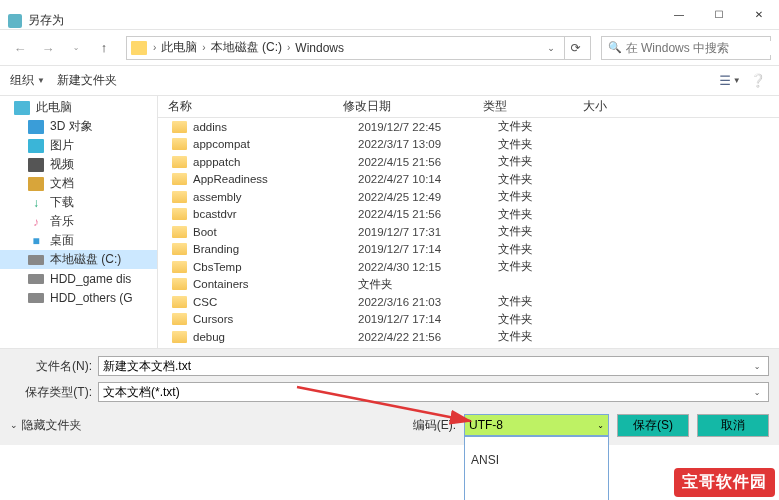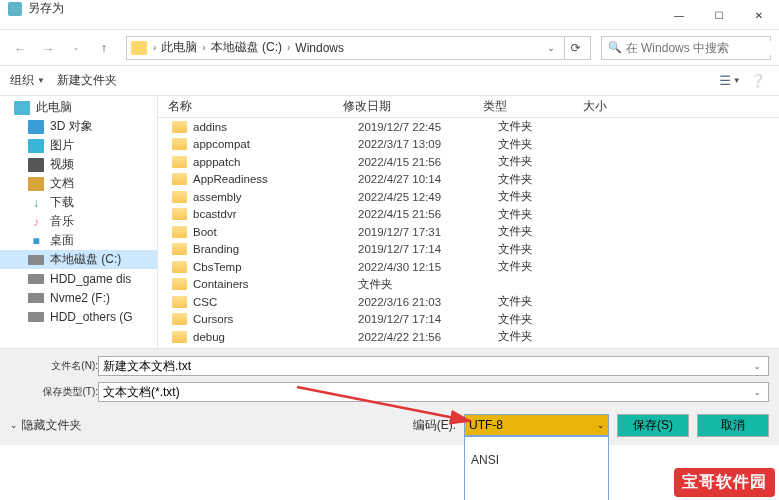--- a/index.html
+++ b/index.html
@@ -1,18 +1,18 @@
 <!DOCTYPE html>
 <html><head>
 <meta charset="utf-8">
 <style>
 * { margin: 0; padding: 0; box-sizing: border-box; font-family: "Microsoft YaHei", "Segoe UI", sans-serif; }
 body { background: #fff; width: 779px; height: 500px; overflow: hidden; position: relative; }
 
-.titlebar { height: 30px; display: flex; align-items: flex-start; justify-content: space-between; padding: 0 0 0 8px; border-bottom: 1px solid #e5e5e5; }
+.titlebar { height: 30px; display: flex; align-items: flex-end; justify-content: space-between; padding: 0 0 0 8px; border-bottom: 1px solid #e5e5e5; }
 .titlebar-left { display: flex; align-items: center; gap: 6px; }
 .app-icon { width: 14px; height: 14px; background: #5fb5c7; border-radius: 2px; }
 .title-text { font-size: 12px; color: #333; }
 .titlebar-right { display: flex; }
 .win-btn { width: 40px; height: 30px; display: flex; align-items: center; justify-content: center; font-size: 10px; color: #333; }
 
 .navbar { height: 36px; display: flex; align-items: center; padding: 0 8px; gap: 4px; border-bottom: 1px solid #e5e5e5; }
 .nav-btn { width: 24px; height: 24px; display: flex; align-items: center; justify-content: center; color: #999; font-size: 13px; }
 .nav-btn.active { color: #333; }
 .breadcrumb-box { flex: 1; height: 24px; border: 1px solid #ccc; display: flex; align-items: center; padding: 0 4px; margin: 0 6px; }
@@ -56,29 +56,29 @@
 .col-type { width: 100px; }
 .col-size { width: 80px; }
 .fl-row { display: flex; height: 17.5px; align-items: center; font-size: 11.5px; color: #333; }
 .fl-folder-icon { width: 15px; height: 12px; background: linear-gradient(#ffe08f,#f7c759); border-radius: 1px; margin: 0 6px 0 14px; }
 .fl-name { width: 155px; }
 .fl-date { width: 140px; padding-left: 10px; color: #444; }
 .fl-type { width: 100px; padding-left: 10px; }
 
 .bottom { border-top: 1px solid #e5e5e5; background: #f0f0f0; }
 .field-row { display: flex; align-items: center; height: 26px; padding: 2px 10px; }
-.field-label { width: 88px; text-align: right; font-size: 10px; color: #333; }
+.field-label { width: 88px; text-align: right; font-size: 12px; color: #333; padding-right: 6px; }
 .field-input { flex: 1; height: 20px; border: 1px solid #aaa; background: #fff; font-size: 12px; padding: 0 4px; display: flex; align-items: center; }
 .field-dropdown { width: 14px; text-align: center; font-size: 8px; color: #555; }
 
 .action-row { display: flex; align-items: center; height: 40px; padding: 0 10px; gap: 8px; }
 .hide-folders { font-size: 12px; color: #333; display: flex; align-items: center; gap: 4px; }
 .spacer { flex: 1; }
 .enc-label { font-size: 12px; color: #333; }
-.enc-select { width: 145px; height: 22px; border: 1px solid #7aa7d8; background: #eab308; font-size: 12px; padding: 0 4px; display: flex; align-items: center; justify-content: space-between; position: relative; }
+.enc-select { width: 145px; height: 22px; border: 1px solid #7aa7d8; background: #bef264; font-size: 12px; padding: 0 4px; display: flex; align-items: center; justify-content: space-between; position: relative; }
 .enc-dropdown { position: absolute; top: 21px; left: -1px; width: 145px; background: #fff; border: 1px solid #7aa7d8; z-index: 10; }
 .enc-opt { padding: 16px 6px; font-size: 12px; color: #333; }
 .enc-opt.hl { background: #0078d7; color: #fff; }
 .btn { width: 72px; height: 23px; border: 1px solid #adadad; background: #14b8a6; font-size: 12px; display: flex; align-items: center; justify-content: center; }
 
 .annot-arrow { position: absolute; left: 295px; top: 385px; pointer-events: none; }
 .watermark { position: absolute; right: 4px; bottom: 3px; background: #e03636; color: #fff; font-size: 16px; font-weight: bold; padding: 4px 8px; border-radius: 4px; letter-spacing: 1px; }
 </style>
 </head>
 <body>
@@ -171,24 +171,20 @@
       <div class="sb-item sub selected">
         <div class="sb-ic ic-disk"></div>
         <span>本地磁盘 (C:)</span>
       </div>
       <div class="sb-item sub">
         <div class="sb-ic ic-disk"></div>
         <span>HDD_game dis</span>
       </div>
       <div class="sb-item sub">
         <div class="sb-ic ic-disk"></div>
-        <span>Nvme2 (F:)</span>
-      </div>
-      <div class="sb-item sub">
-        <div class="sb-ic ic-disk"></div>
         <span>HDD_others (G</span>
       </div>
     </div>
   <div class="filelist">
     <div class="fl-header">
       <div class="fl-col col-name">名称</div>
       <div class="fl-col col-date">修改日期</div>
       <div class="fl-col col-type">类型</div>
       <div class="fl-col col-size">大小</div>
     </div>

